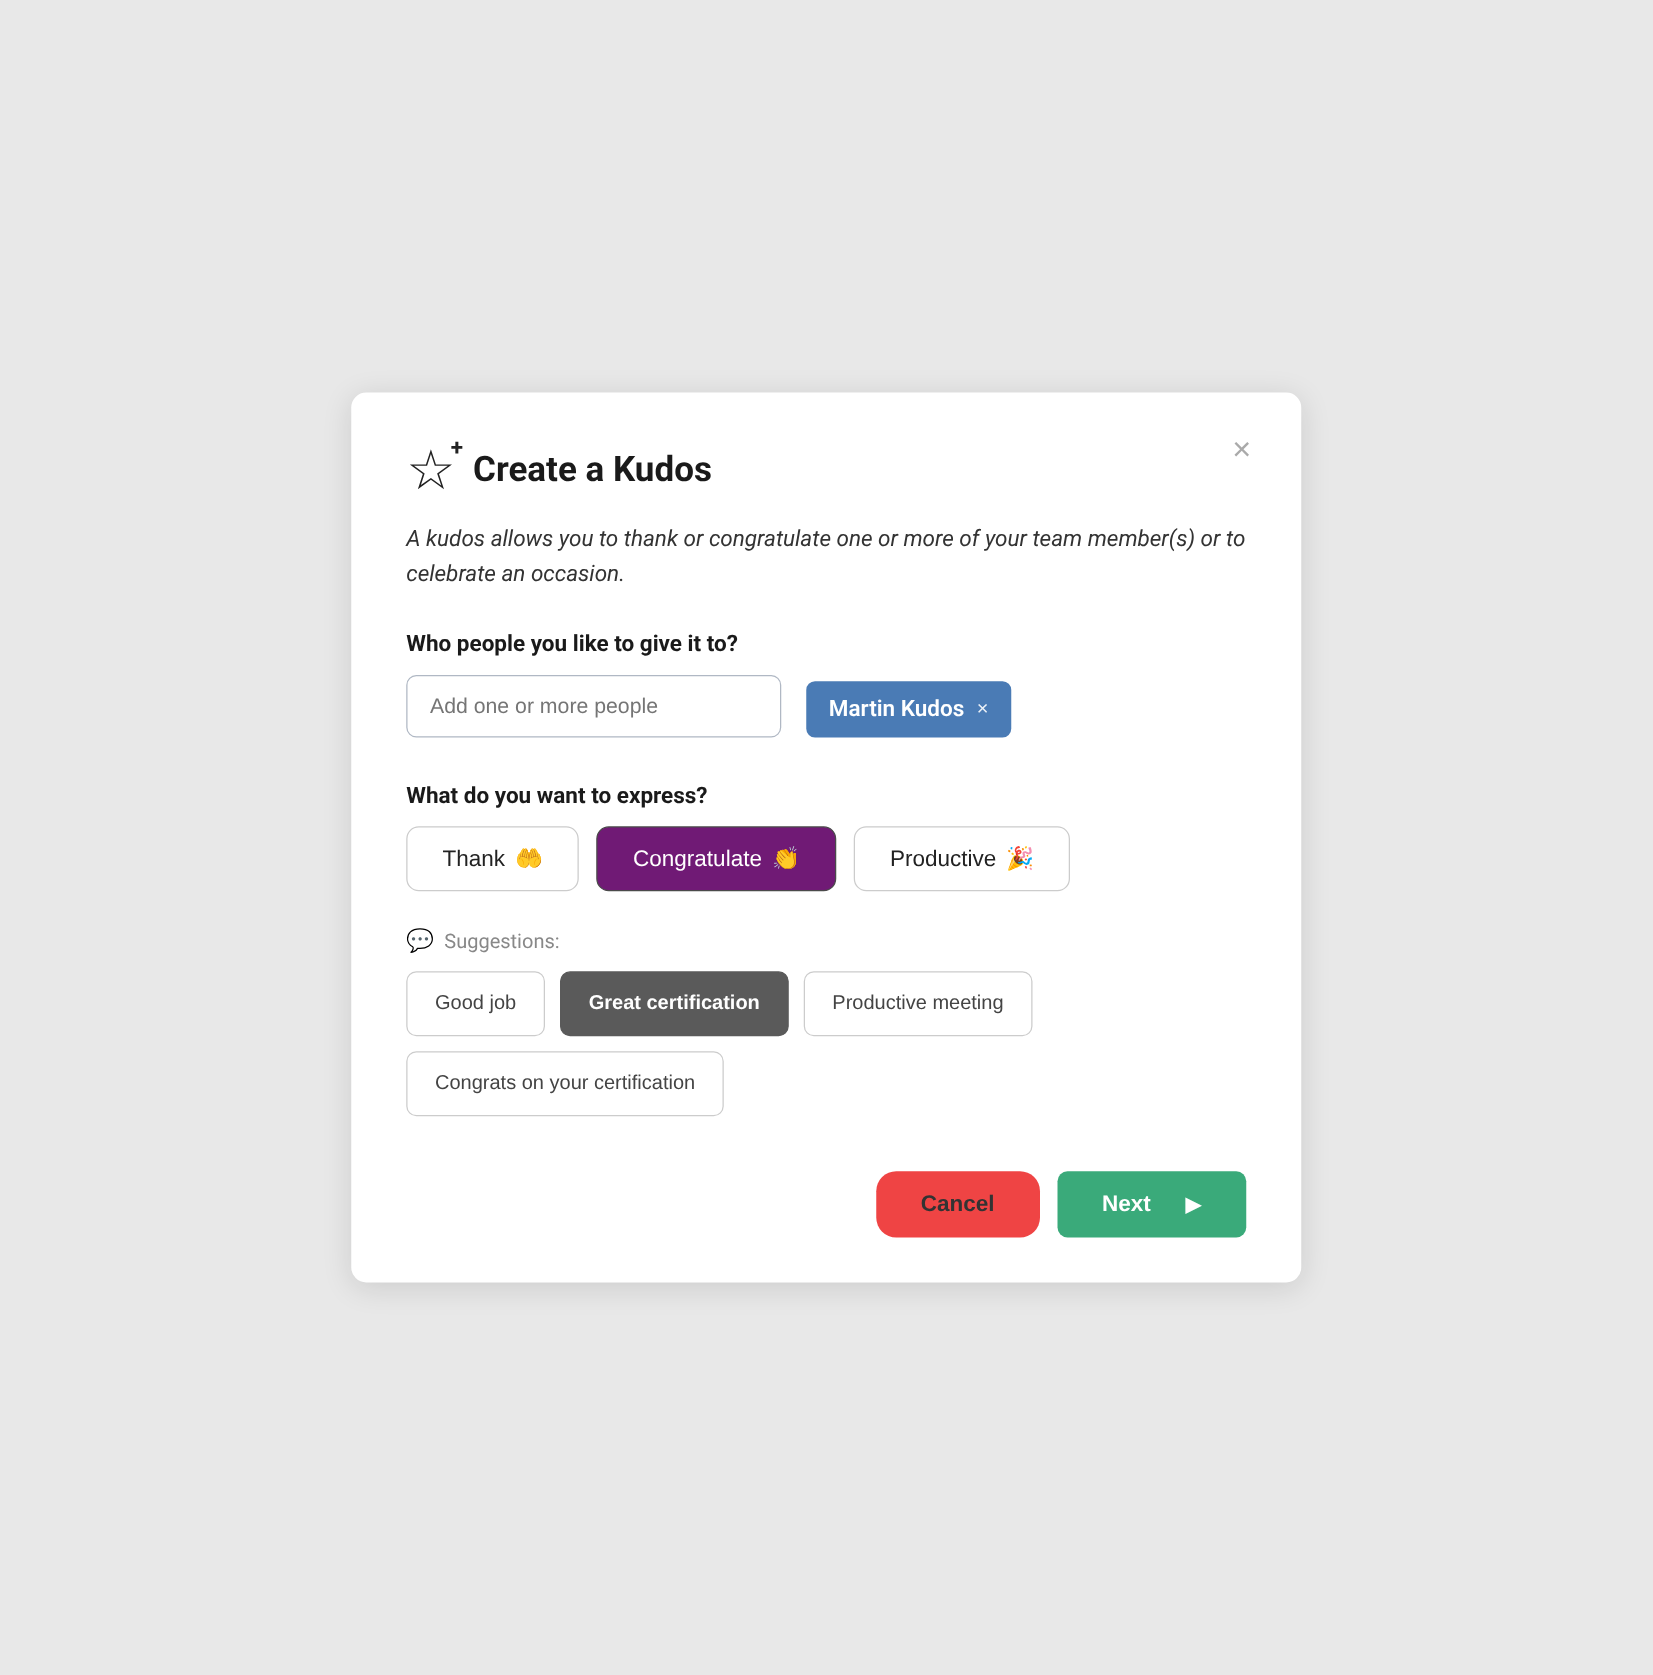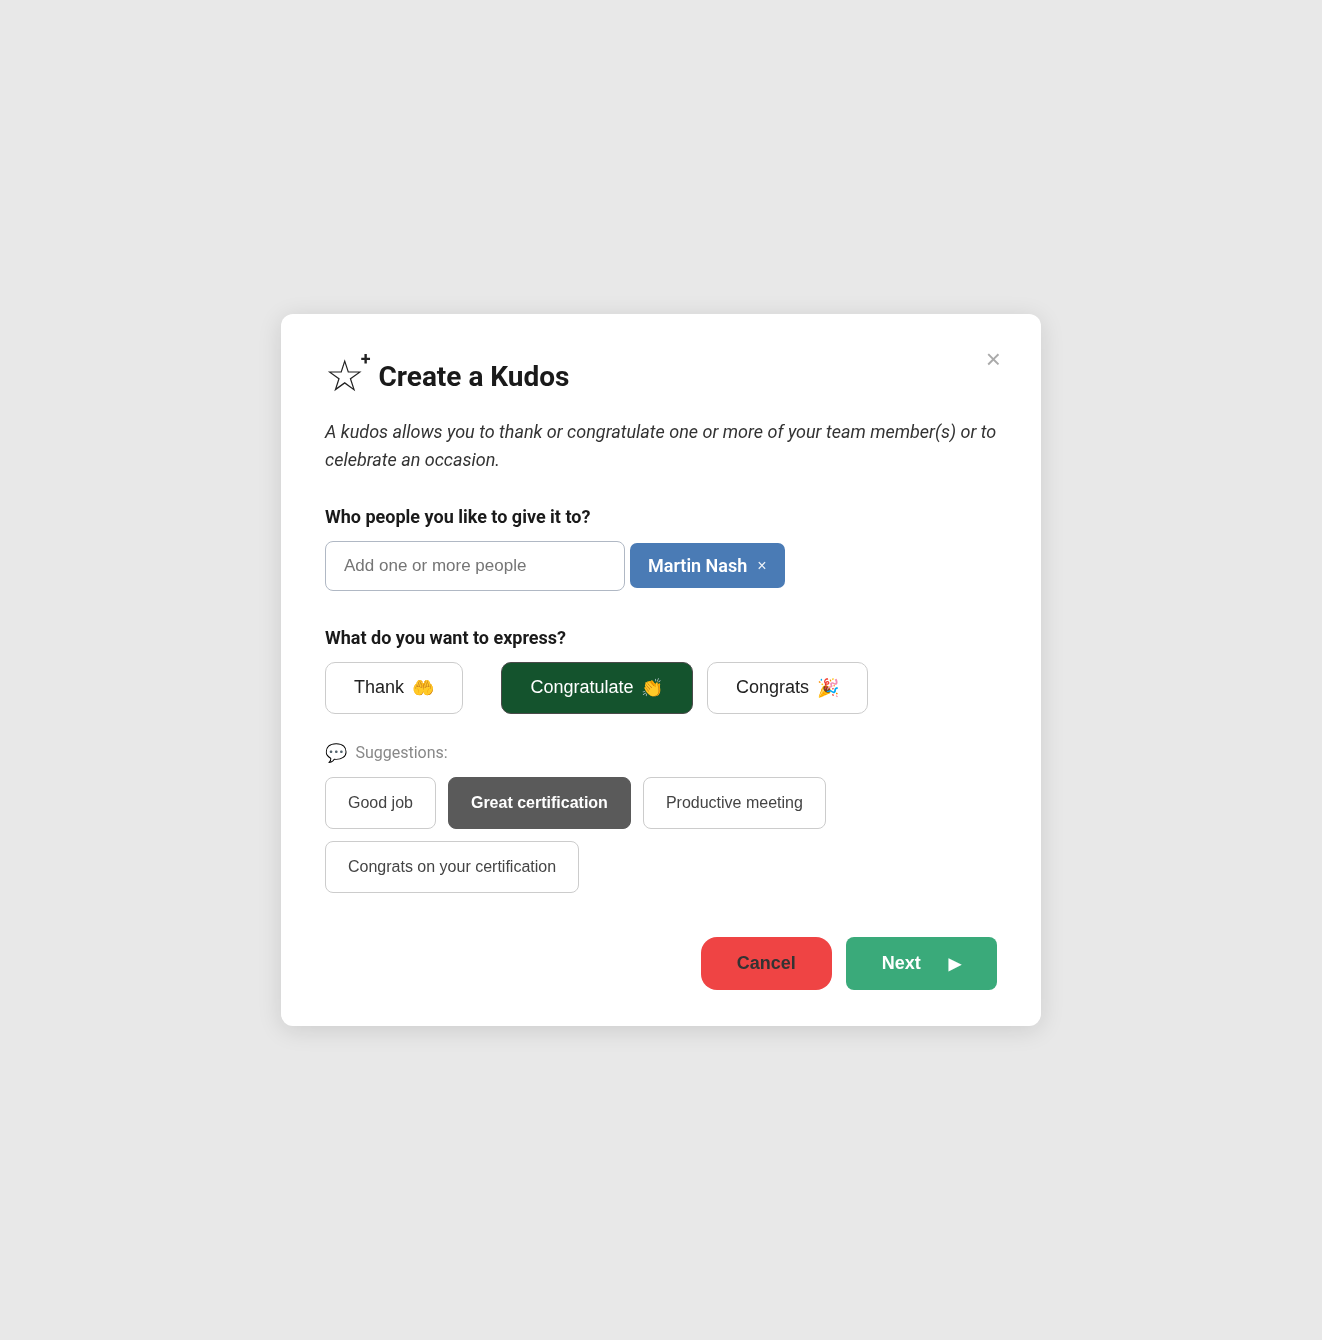--- a/index.html
+++ b/index.html
@@ -78,22 +78,22 @@
 
     .section-label {
       font-size: 18px;
       font-weight: 700;
       color: #1a1a1a;
       margin-bottom: 14px;
     }
 
     .recipient-row {
       display: flex;
-      align-items: center;
-      gap: 5px;
+      align-items: flex-end;
+      gap: 20px;
       margin-bottom: 36px;
       flex-wrap: wrap;
     }
 
     .recipient-input {
       border: 1.5px solid #b0b8c4;
       border-radius: 8px;
       padding: 14px 18px;
       font-size: 17px;
       color: #aaa;
@@ -144,24 +144,23 @@
       font-size: 18px;
       font-weight: 500;
       color: #222;
       cursor: pointer;
       display: flex;
       align-items: center;
       gap: 8px;
     }
 
     .express-btn.active {
-      background: #14532d;
+      background: #701a75;
       border-color: #4a4a4a;
       color: #fff;
-      margin-left: 24px;
     }
 
     .suggestions-section {
       margin-bottom: 44px;
     }
 
     .suggestions-header {
       display: flex;
       align-items: center;
       gap: 8px;
@@ -246,38 +245,38 @@
   </div>
 
   <button class="close-button">×</button>
 
   <p class="description">A kudos allows you to thank or congratulate one or more of your team member(s) or to celebrate an occasion.</p>
 
   <div class="section-label">Who people you like to give it to?</div>
   <div class="recipient-row">
     <input class="recipient-input" type="text" placeholder="Add one or more people" style="">
     <div class="recipient-tag">
-      <span>Martin Nash</span>
+      <span>Martin Kudos</span>
       <button class="recipient-tag-remove">×</button>
     </div>
   </div>
 
   <div class="express-section">
     <div class="section-label">What do you want to express?</div>
     <div class="express-buttons">
       <button class="express-btn">
         <span>Thank</span>
         <span>🤲</span>
       </button>
       <button class="express-btn active">
         <span>Congratulate</span>
         <span>👏</span>
       </button>
       <button class="express-btn">
-        <span>Congrats</span>
+        <span>Productive</span>
         <span>🎉</span>
       </button>
     </div>
   </div>
 
   <div class="suggestions-section">
     <div class="suggestions-header">
       <span class="suggestions-icon">💬</span>
       <span>Suggestions:</span>
     </div>

